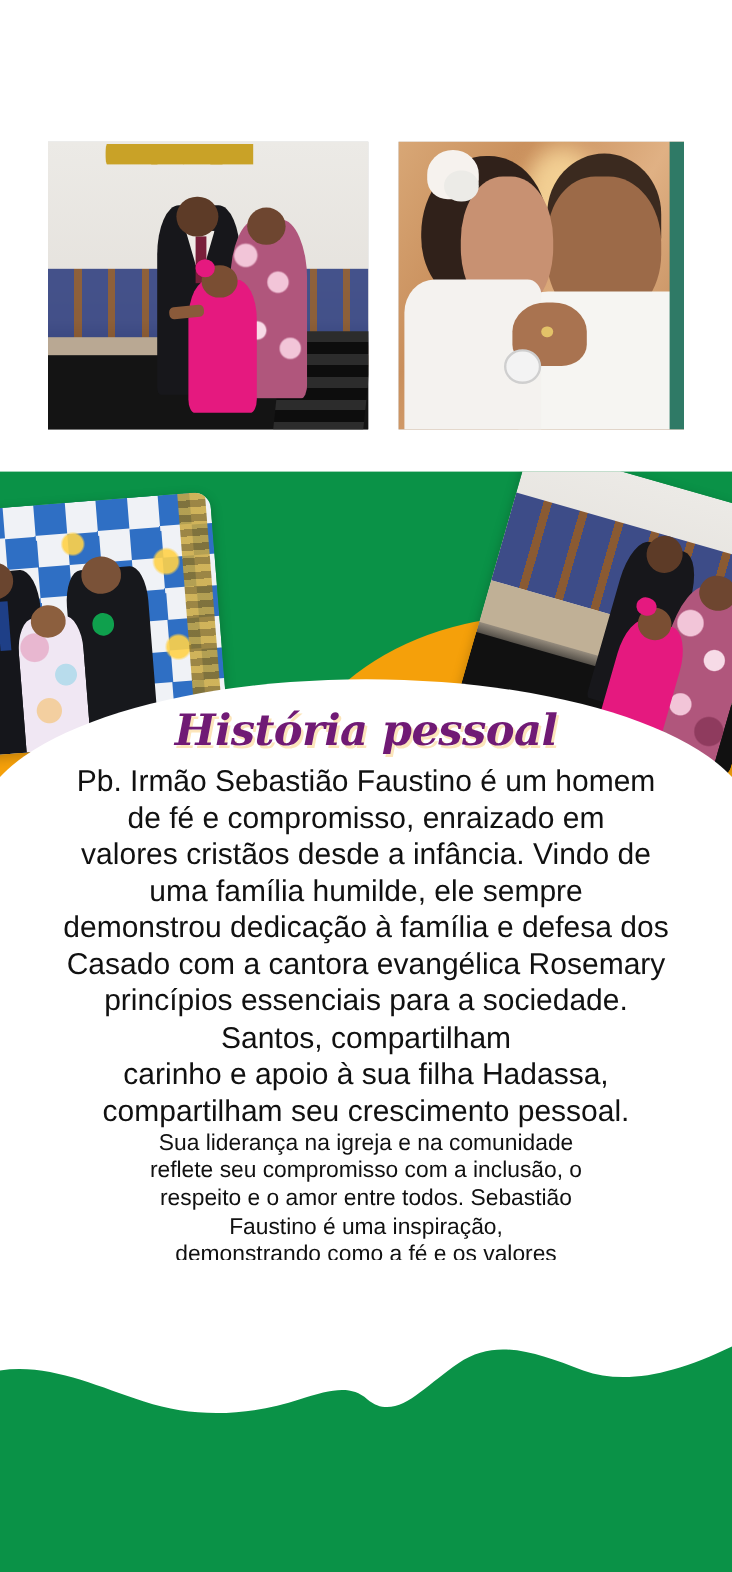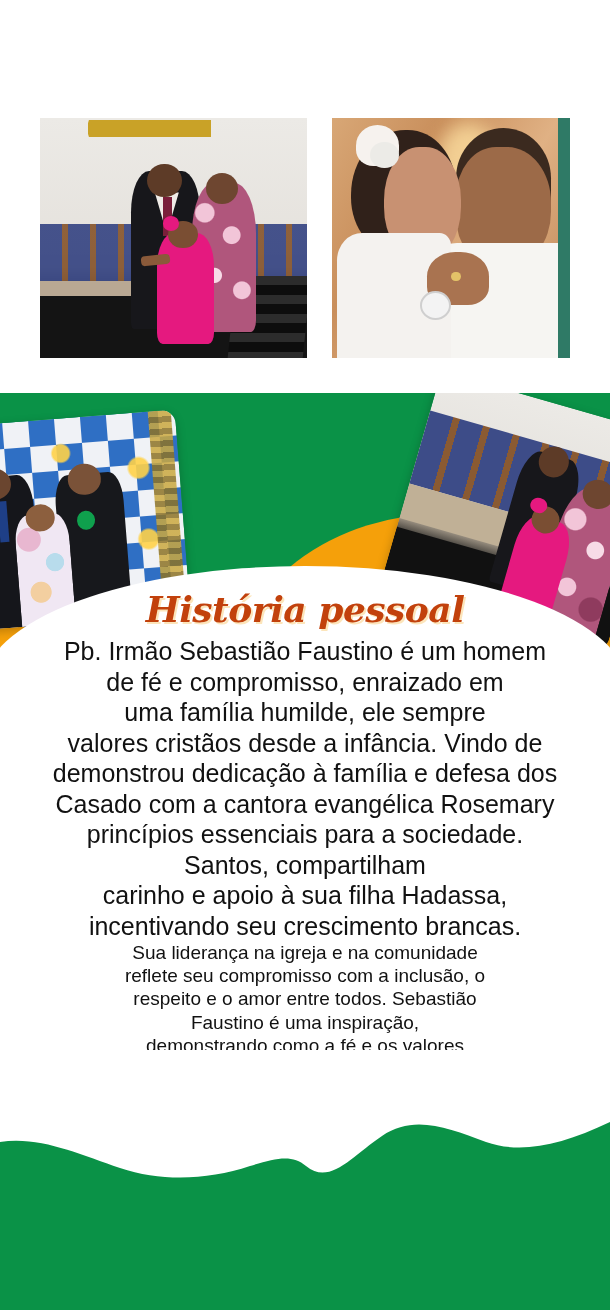--- a/index.html
+++ b/index.html
@@ -149,21 +149,21 @@
     background:#ffffff;
     border-radius:52% 52% 46% 46% / 16% 16% 10% 10%;
     z-index:6;
     padding:22px 40px 0 40px;
     text-align:center;
   }
 
   .section-heading {
     font-family:"DejaVu Serif", serif;
     font-style:italic; font-weight:bold;
-    font-size:36px; color:#c2410c;
+    font-size:36px; color:#701a75;
     letter-spacing:-0.5px;
     text-shadow:2px 2px 0 rgba(245,160,10,.28);
     margin-bottom:6px;
     white-space:nowrap;
   }
 
   .body-text { color:#111; }
   .body-text p { margin:0; }
   .p-large  { font-size:25px; line-height:1.22; }
   .p-small  { font-size:19px;  line-height:1.22; }
@@ -263,28 +263,28 @@
         <div class="p4-girl-b"></div>
       </div>
 
     </div>
 
     <div class="white-card">
       <div class="section-heading">História pessoal</div>
       <div class="body-text" id="story-body">
           <p class="p-large">Pb. Irmão Sebastião Faustino é um homem</p>
           <p class="p-large">de fé e compromisso, enraizado em</p>
+          <p class="p-large">valores cristãos desde a infância. Vindo de</p>
           <p class="p-large">uma família humilde, ele sempre</p>
-          <p class="p-large">valores cristãos desde a infância. Vindo de</p>
           <p class="p-large">demonstrou dedicação à família e defesa dos</p>
           <p class="p-large">Casado com a cantora evangélica Rosemary</p>
           <p class="p-large">princípios essenciais para a sociedade.</p>
           <p class="p-large">Santos, compartilham</p>
           <p class="p-large">carinho e apoio à sua filha Hadassa,</p>
-          <p class="p-large">incentivando seu crescimento brancas.</p>
+          <p class="p-large">compartilham seu crescimento pessoal.</p>
           <p class="p-small">Sua liderança na igreja e na comunidade</p>
           <p class="p-small">reflete seu compromisso com a inclusão, o</p>
           <p class="p-small">respeito e o amor entre todos. Sebastião</p>
           <p class="p-small">Faustino é uma inspiração,</p>
           <p class="p-small">demonstrando como a fé e os valores</p>
           <p class="p-small">familiares podem moldar uma vida de</p>
           <p class="p-small">propósito e serviço.</p>
         </div>
     </div>
 

